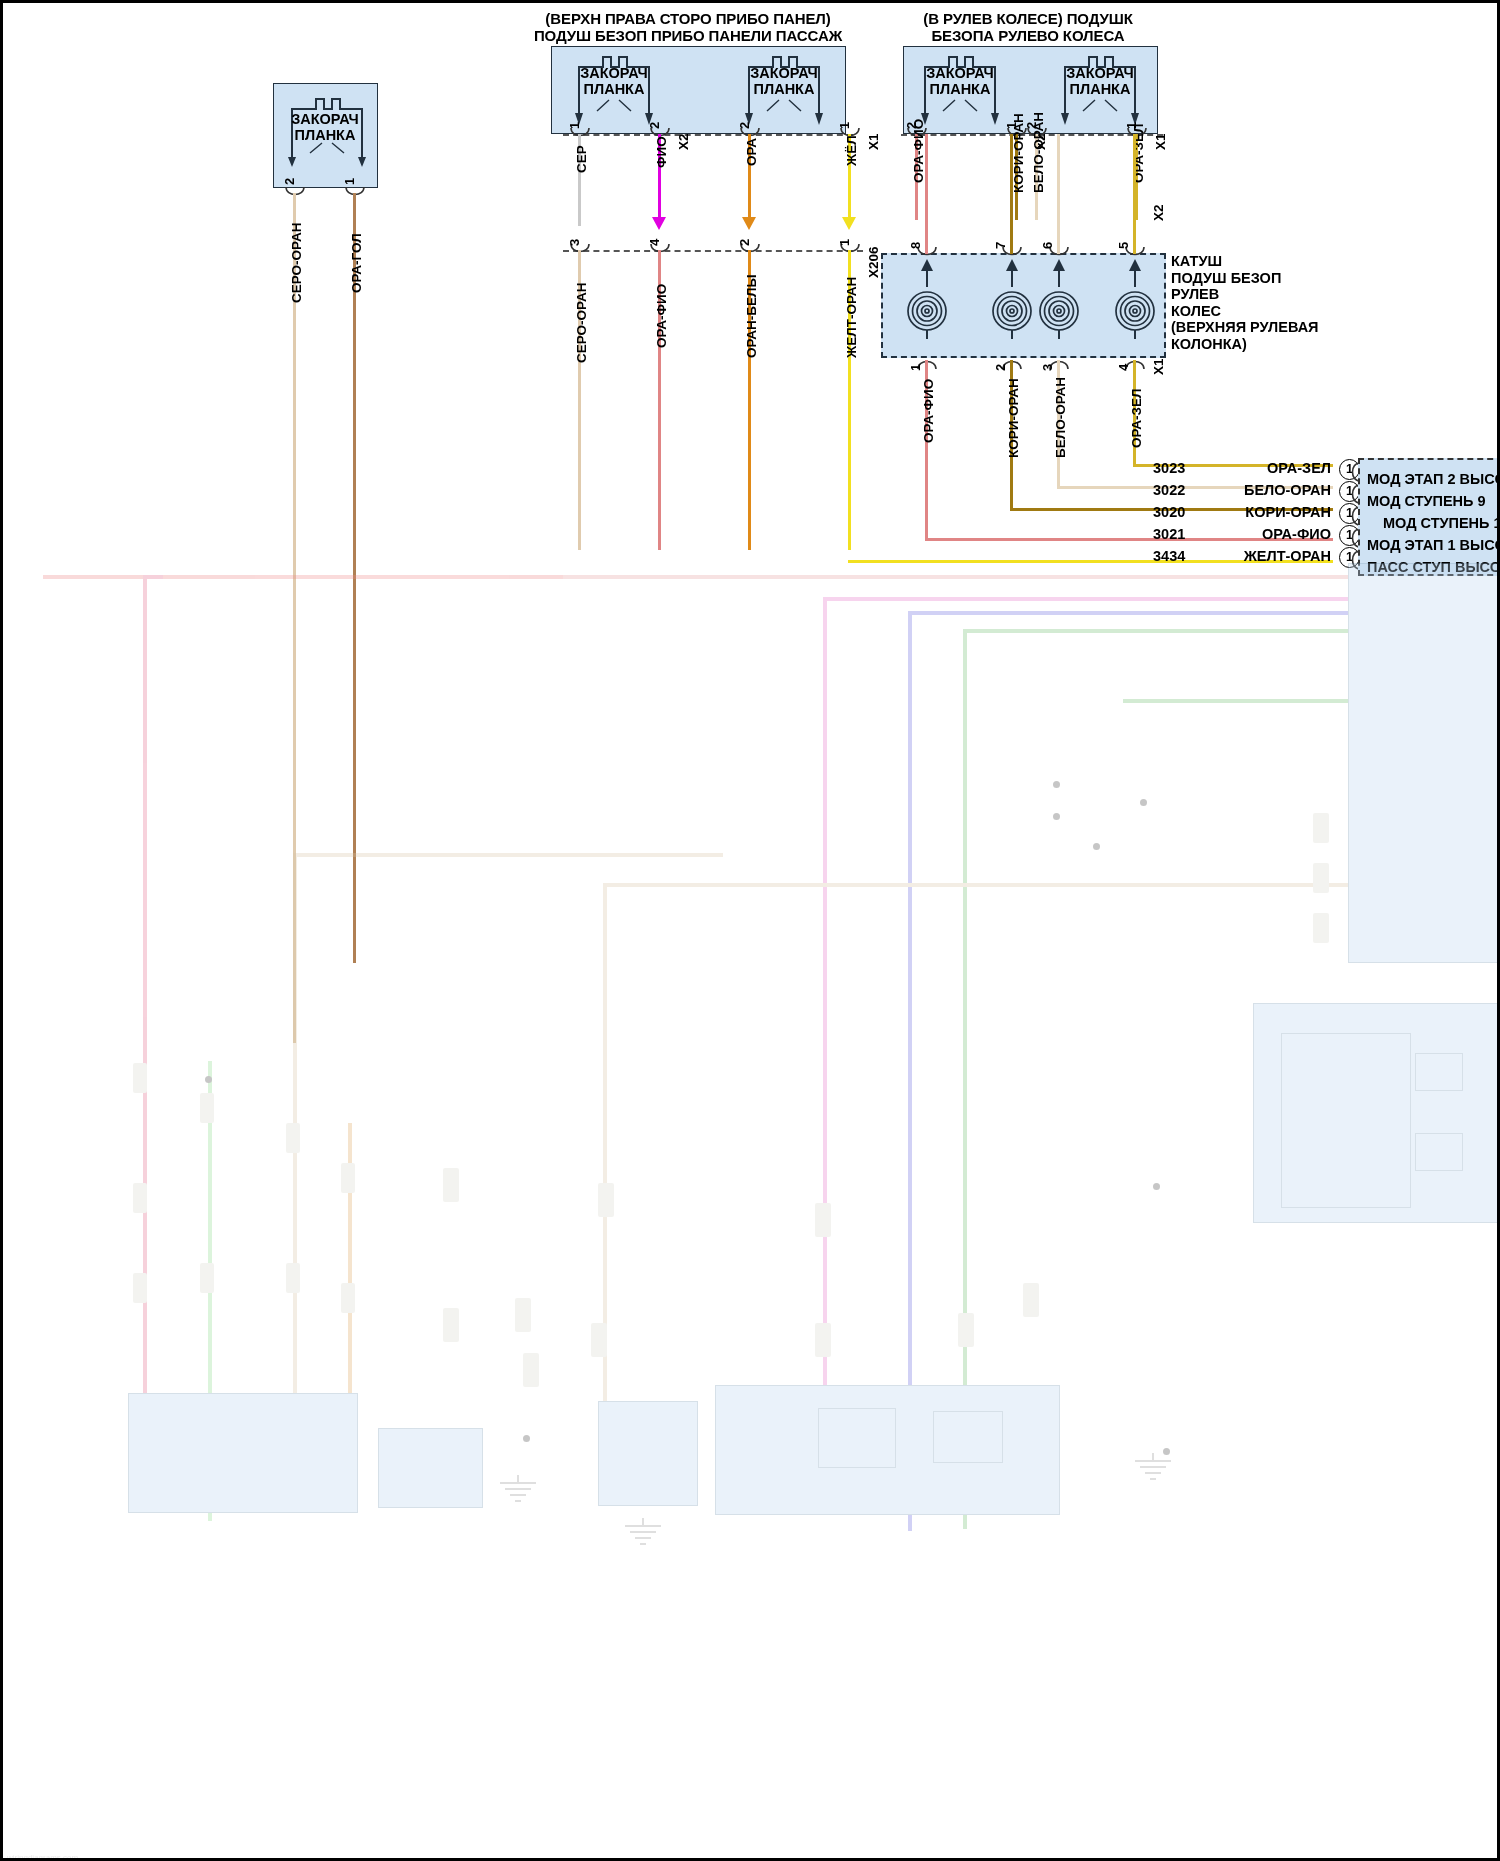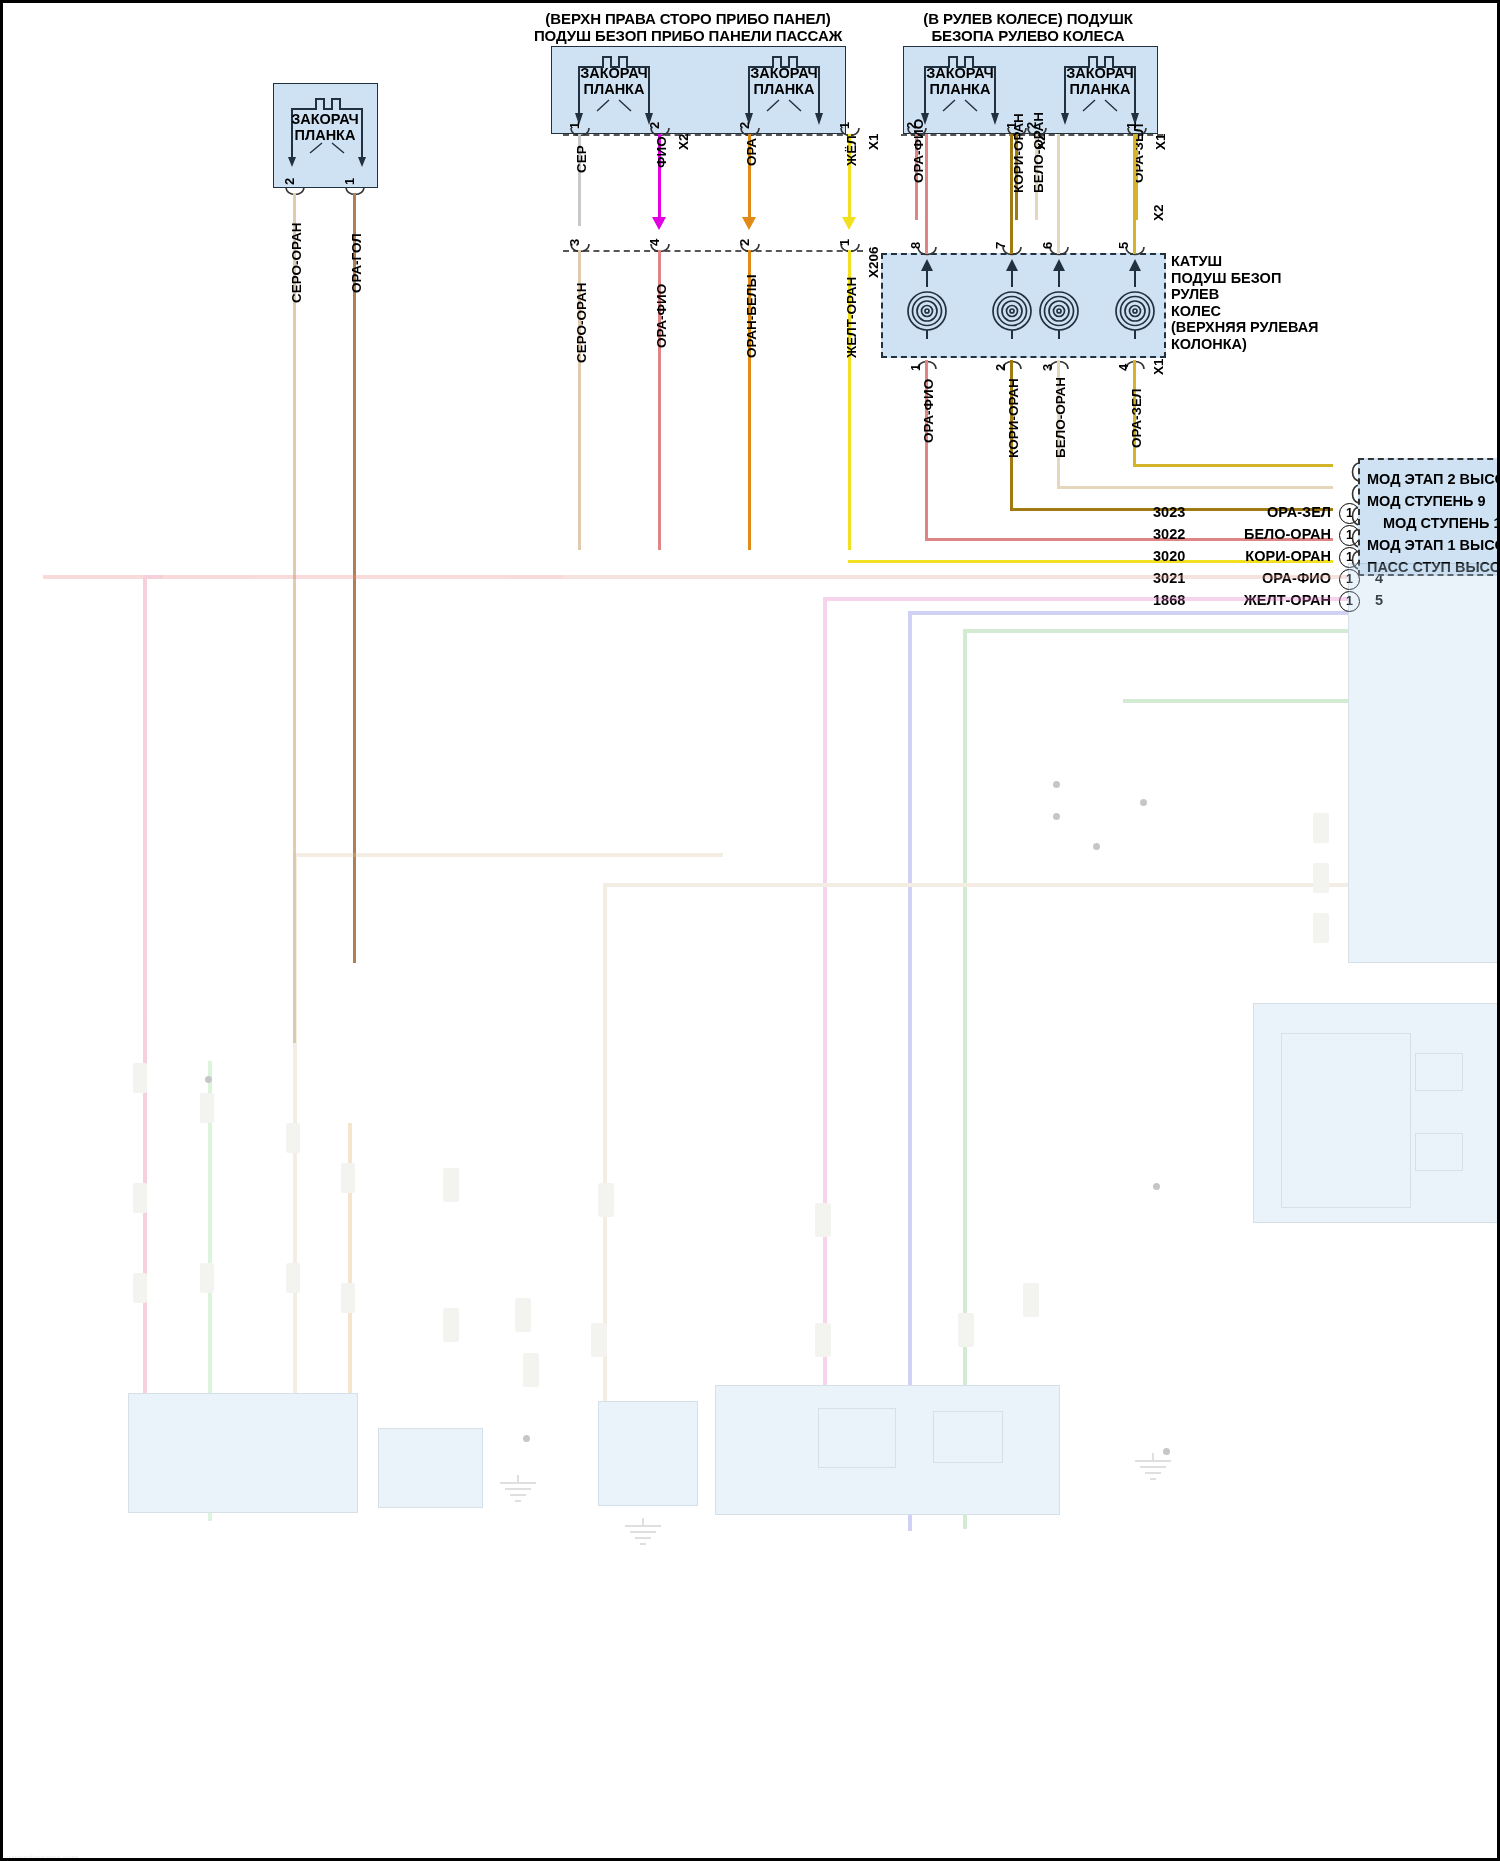--- a/index.html
+++ b/index.html
@@ -74,21 +74,20 @@
     border-top:2px dashed #555;
     height:0;
   }
   .cup{position:absolute;}
   svg{display:block;overflow:visible;}
   
   .ctable{
     position:absolute;
     font-size:14.5px;
     font-weight:bold;
-    margin-top:44px;
   }
   .crow{
     position:relative;
     height:22px;
     width:230px;
   }
   .ccircuit{position:absolute;left:0;top:2px;width:54px;text-align:left;}
   .ccolor{position:absolute;left:60px;top:2px;width:118px;text-align:right;}
   .ccirc{
     position:absolute;left:186px;top:1px;
@@ -454,21 +453,21 @@
       <span class="ccirc">1</span>
       <span class="cpin">3</span>
     </div>
     <div class="crow">
       <span class="ccircuit">3021</span>
       <span class="ccolor">ОРА-ФИО</span>
       <span class="ccirc">1</span>
       <span class="cpin">4</span>
     </div>
     <div class="crow">
-      <span class="ccircuit">1868</span>
+      <span class="ccircuit">3434</span>
       <span class="ccolor">ЖЕЛТ-ОРАН</span>
       <span class="ccirc">1</span>
       <span class="cpin">5</span>
     </div>
   </div>
 
   <svg class="cup" style="left:1343px;top:458px;" width="14" height="22">
     <path d="M14,2 C4,2 4,20 14,20" fill="none" stroke="#333" stroke-width="1.6"></path>
   </svg>
   <svg class="cup" style="left:1343px;top:480px;" width="14" height="22">

